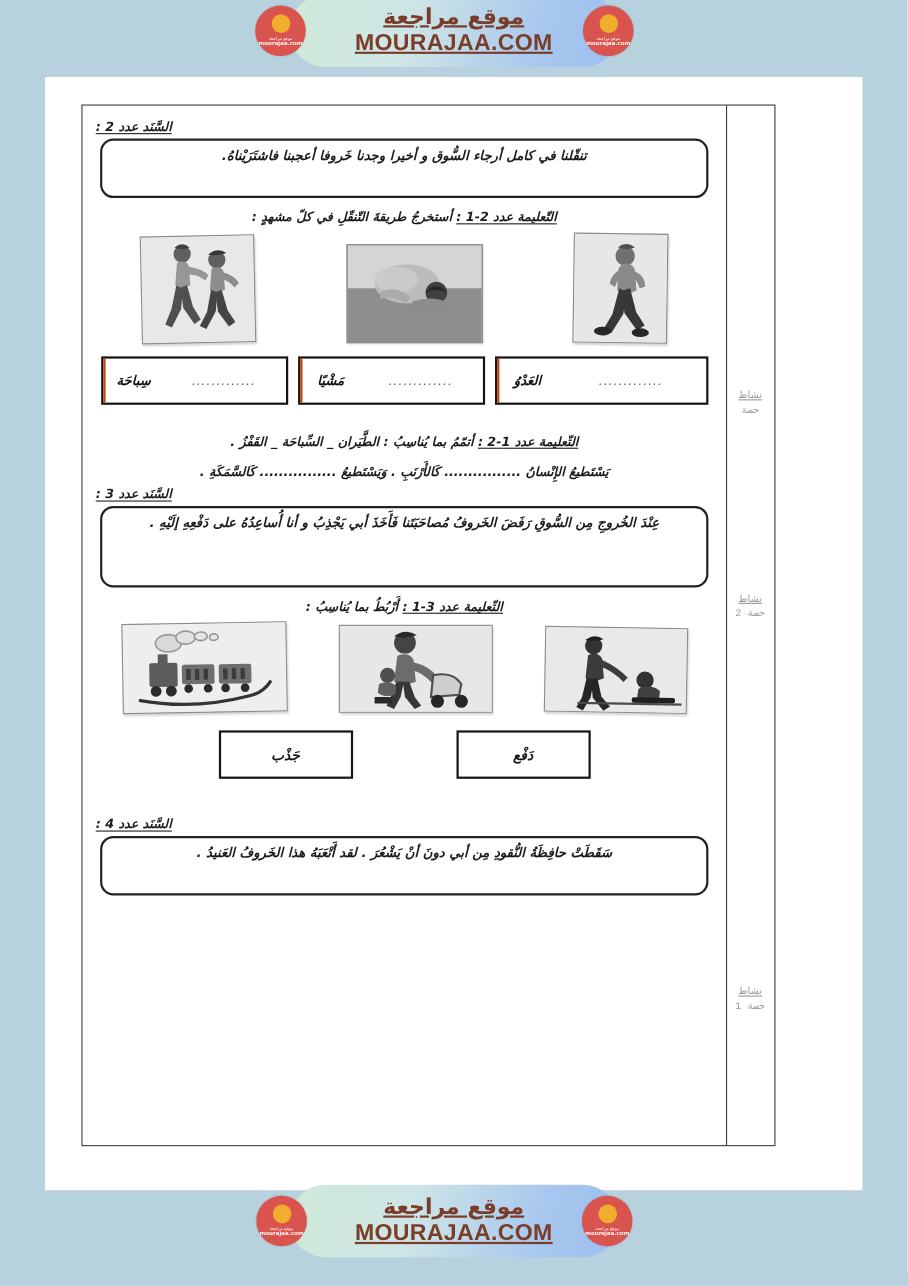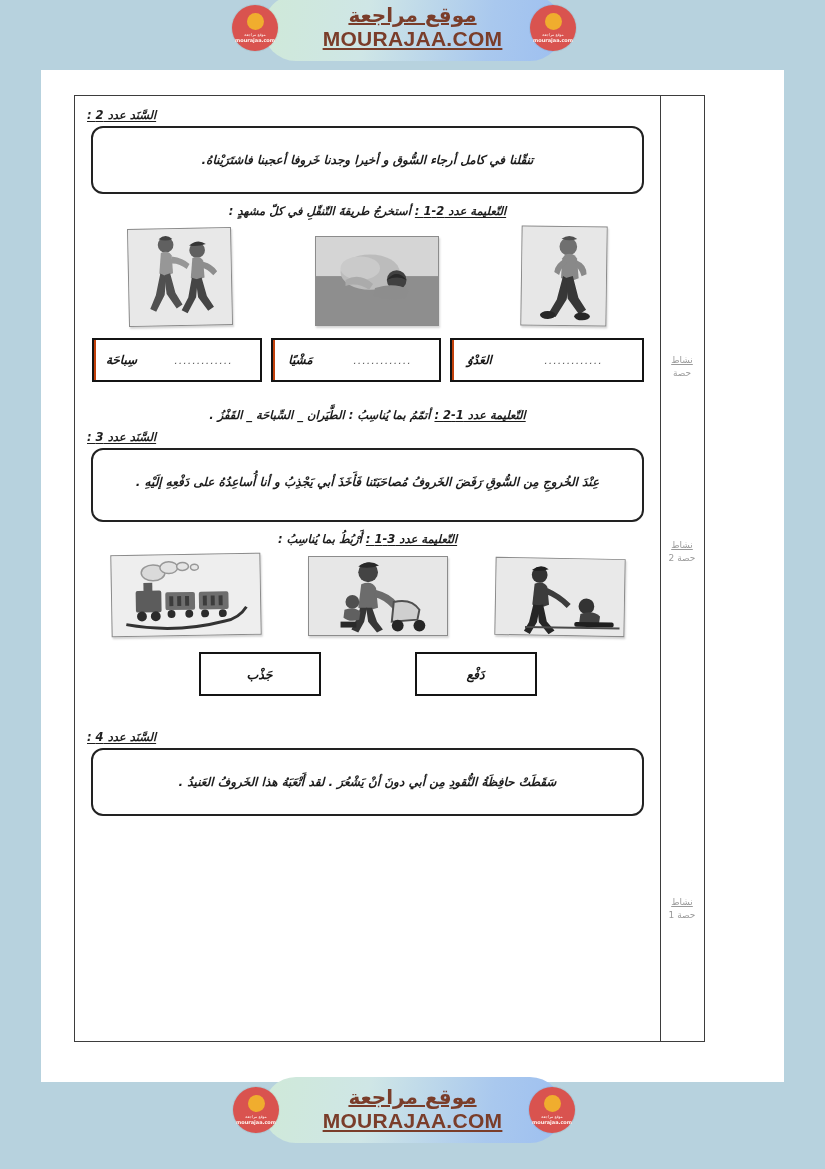--- a/index.html
+++ b/index.html
@@ -75,40 +75,40 @@
     border-left: 1.6px solid #3d3d3d;
     position: relative;
   }
   .margin-note {
     position: absolute; right: 4px; width: 36px;
     text-align: center; color: #9a9a9a;
     font-size: 9px; line-height: 1.45;
     filter: blur(.35px);
   }
   .margin-note .mn-top { text-decoration: underline; display: block; letter-spacing: -1px; }
-  .margin-note .mn-bot { display: block; letter-spacing: -1px; }
+  .margin-note .mn-bot { display: block; letter-spacing: -1px; font-family: Liberation Mono, monospace; }
   .mn-1 { top: 258px; }
   .mn-2 { top: 443px; }
   .mn-3 { top: 800px; }
 
   .content-col { flex: 1 1 auto; position: relative; padding: 8px 12px 0 12px; font-style: italic; }
 
   
   .sec-head {
     text-align: left; direction: rtl;
     font-size: 11.5px; font-weight: 700; color: #1e1e1e;
     text-decoration: underline; text-underline-offset: 2px;
     letter-spacing: -.2px; margin: 4px 0 4px 0;
     filter: blur(.2px);
   }
 
   
   .src-box {
     border: 2.2px solid #222; border-radius: 12px;
-    background: #fff; padding: 21px 16px;
+    background: #fff; padding: 2px 16px;
     margin: 0 4px 8px 4px;
     min-height: 54px;
     display: flex; align-items: flex-start;
   }
   .src-box.two-line { min-height: 74px; }
   .src-text {
     width: 100%; direction: rtl; text-align: center;
     font-size: 12px; font-weight: 700; color: #1c1c1c;
     line-height: 1.85; letter-spacing: -.2px;
     filter: blur(.25px);
@@ -299,20 +299,21 @@
         </div>
       </div>
 
       <div class="spacer-sm"></div>
 
       <div class="instr">
         <span class="lead">التّعليمة عدد 1-2 :</span>
         <span>أتمّمُ بما يُناسِبُ : الطَّيَران _ السِّباحَة _ القَفْزُ .</span>
       </div>
 
+      <div class="fill-line">يَسْتَطيعُ الإِنْسانُ ................ كَالأَرْنَبِ . وَيَسْتَطيعُ ................ كَالسَّمَكَةِ .</div>
 
       <div class="sec-head">السَّنَد عدد 3 :</div>
 
       <div class="src-box two-line">
         <div class="src-text justified">عِنْدَ الخُروجِ مِن السُّوقِ رَفَضَ الخَروفُ مُصاحَبَتَنا فَأَخَذَ أبي يَجْذِبُ و أنا أُساعِدُهُ على دَفْعِهِ إلَيْهِ .</div>
       </div>
 
       <div class="instr">
         <span class="lead">التّعليمة عدد 3-1 :</span>
         <span>أَرْبُطُ بما يُناسِبُ :</span>

